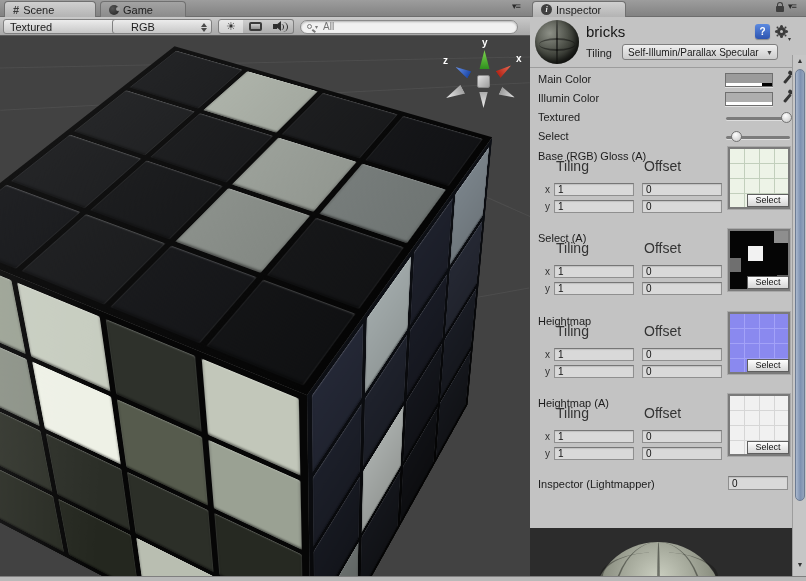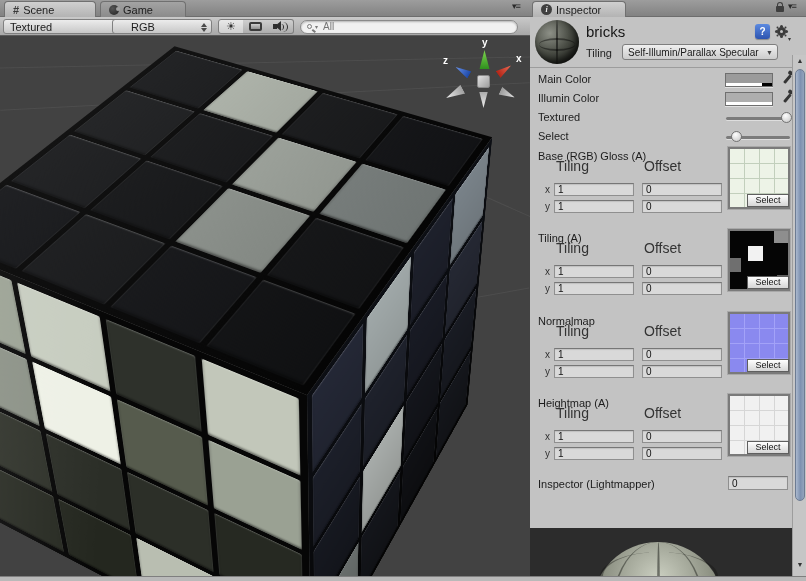--- a/index.html
+++ b/index.html
@@ -356,36 +356,36 @@
       <div class="col-head o">Offset</div>
       <div class="axis-l" style="top:34px;">x</div>
       <input class="field f1" style="top: 33px;" value="1">
       <input class="field f2" style="top: 33px;" value="0">
       <div class="axis-l" style="top:51px;">y</div>
       <input class="field f1" style="top: 50px;" value="1">
       <input class="field f2" style="top: 50px;" value="0">
     </div>
 
     <div class="map-section" style="top:232px;">
-      <div class="sec-label">Tiling (A)</div>
+      <div class="sec-label">Select (A)</div>
       <div class="thumb illumin">
         <button class="select-btn">Select</button>
       </div>
       <div class="col-head t">Tiling</div>
       <div class="col-head o">Offset</div>
       <div class="axis-l" style="top:34px;">x</div>
       <input class="field f1" style="top: 33px;" value="1">
       <input class="field f2" style="top: 33px;" value="0">
       <div class="axis-l" style="top:51px;">y</div>
       <input class="field f1" style="top: 50px;" value="1">
       <input class="field f2" style="top: 50px;" value="0">
     </div>
 
     <div class="map-section" style="top:315px;">
-      <div class="sec-label">Normalmap</div>
+      <div class="sec-label">Heightmap</div>
       <div class="thumb normal">
         <button class="select-btn">Select</button>
       </div>
       <div class="col-head t">Tiling</div>
       <div class="col-head o">Offset</div>
       <div class="axis-l" style="top:34px;">x</div>
       <input class="field f1" style="top: 33px;" value="1">
       <input class="field f2" style="top: 33px;" value="0">
       <div class="axis-l" style="top:51px;">y</div>
       <input class="field f1" style="top: 50px;" value="1">

